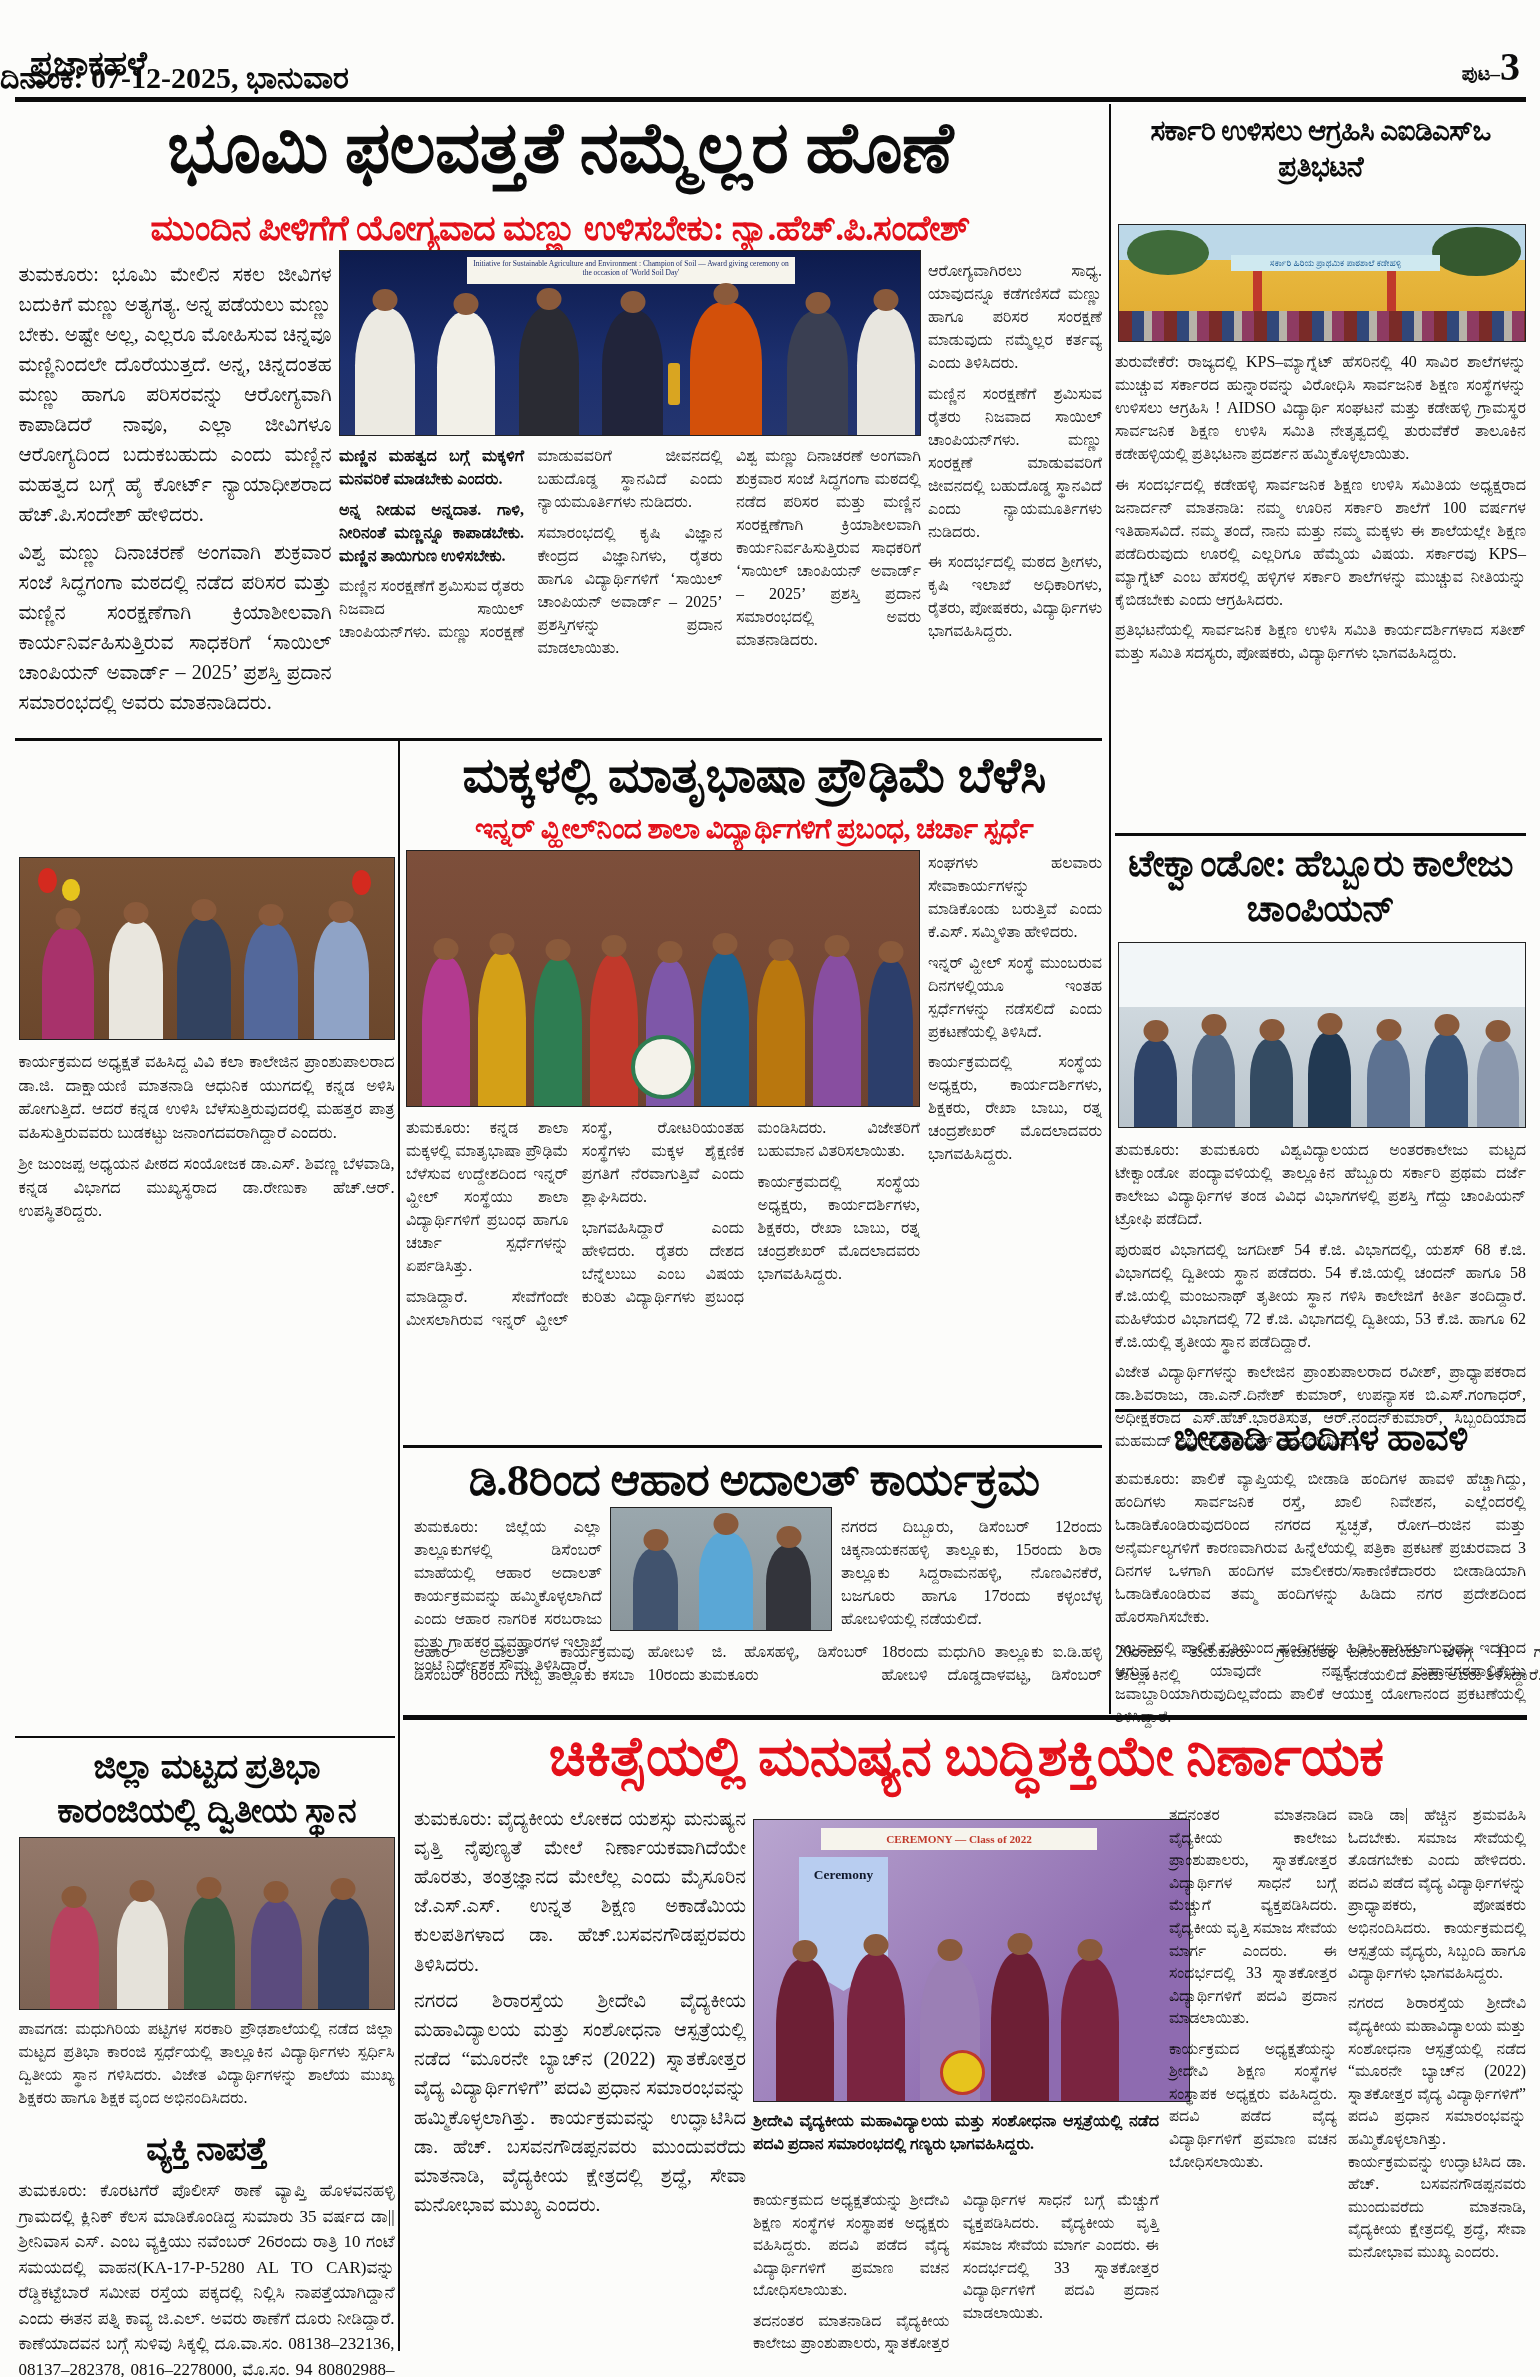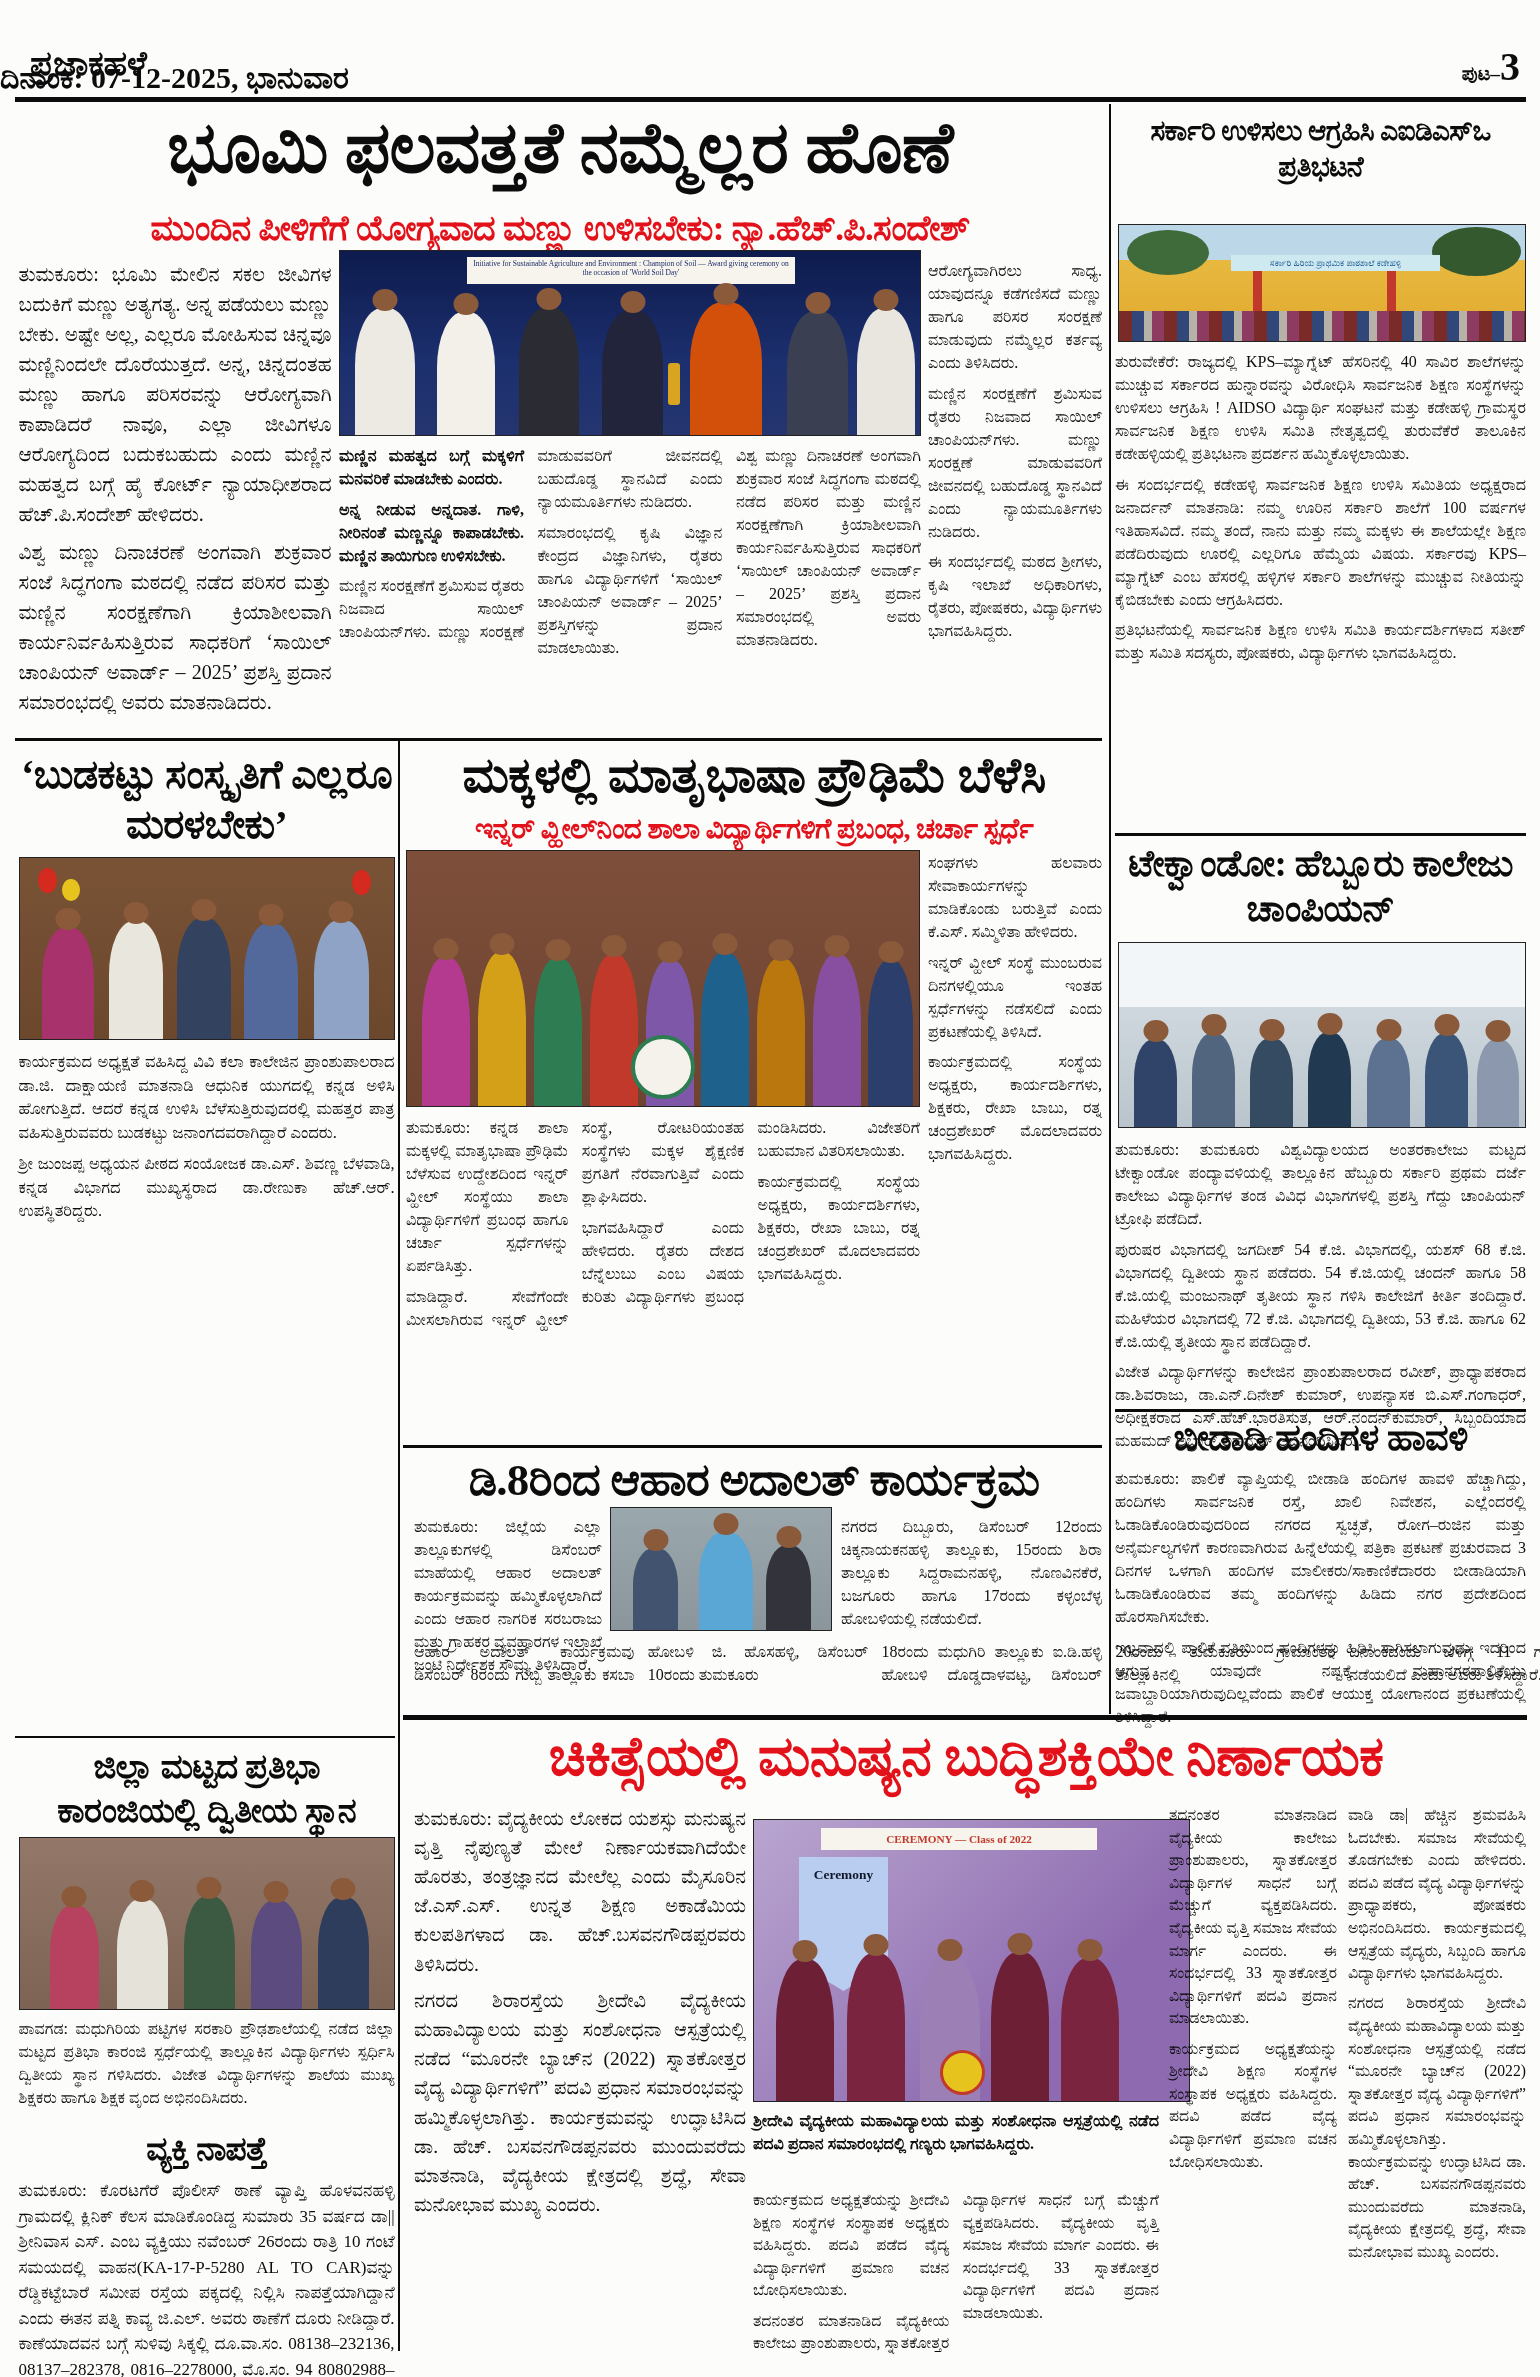--- a/index.html
+++ b/index.html
@@ -87,21 +87,20 @@
   </div>
 
   <div class="abs bodytxt" style="left:928px;top:259px;width:174px;">
     <p>ಆರೋಗ್ಯವಾಗಿರಲು ಸಾಧ್ಯ. ಯಾವುದನ್ನೂ ಕಡೆಗಣಿಸದೆ ಮಣ್ಣು ಹಾಗೂ ಪರಿಸರ ಸಂರಕ್ಷಣೆ ಮಾಡುವುದು ನಮ್ಮೆಲ್ಲರ ಕರ್ತವ್ಯ ಎಂದು ತಿಳಿಸಿದರು.</p>
     <p>ಮಣ್ಣಿನ ಸಂರಕ್ಷಣೆಗೆ ಶ್ರಮಿಸುವ ರೈತರು ನಿಜವಾದ ಸಾಯಿಲ್ ಚಾಂಪಿಯನ್‌ಗಳು. ಮಣ್ಣು ಸಂರಕ್ಷಣೆ ಮಾಡುವವರಿಗೆ ಜೀವನದಲ್ಲಿ ಬಹುದೊಡ್ಡ ಸ್ಥಾನವಿದೆ ಎಂದು ನ್ಯಾಯಮೂರ್ತಿಗಳು ನುಡಿದರು.</p>
     <p>ಈ ಸಂದರ್ಭದಲ್ಲಿ ಮಠದ ಶ್ರೀಗಳು, ಕೃಷಿ ಇಲಾಖೆ ಅಧಿಕಾರಿಗಳು, ರೈತರು, ಪೋಷಕರು, ವಿದ್ಯಾರ್ಥಿಗಳು ಭಾಗವಹಿಸಿದ್ದರು.</p>
   </div>
 
   <div class="rule" style="left:15px;top:738px;width:1087px;height:3px;"></div>
 
-  <div class="abs headline" style="left:18.6px;top:750px;width:376px;font-size:40px;line-height:1.25;">‘ಬುಡಕಟ್ಟು ಸಂಸ್ಕೃತಿಗೆ ಎಲ್ಲರೂ ಮರಳಬೇಕು’</div>
   <div class="photo" style="left:18.6px;top:857px;width:376px;height:183px;background:linear-gradient(#7a5336,#6b472c);">
     <div class="abs" style="left:18px;top:10.4px;width:19.4px;height:25px;border-radius:50%;background:#d42a1f;"></div>
     <div class="abs" style="left:42px;top:21px;width:18px;height:22.4px;border-radius:50%;background:#e7c41d;"></div>
     <div class="abs" style="right:22.4px;top:12px;width:19.4px;height:25px;border-radius:50%;background:#d42a1f;"></div>
     <div class="pf" style="left:22.4px;width:52px;height:112px;background:#a8326b;">
         <div class="head"></div>
       </div>
     <div class="pf" style="left:89px;width:54px;height:118px;background:#e9e6de;">
         <div class="head"></div>
       </div>

